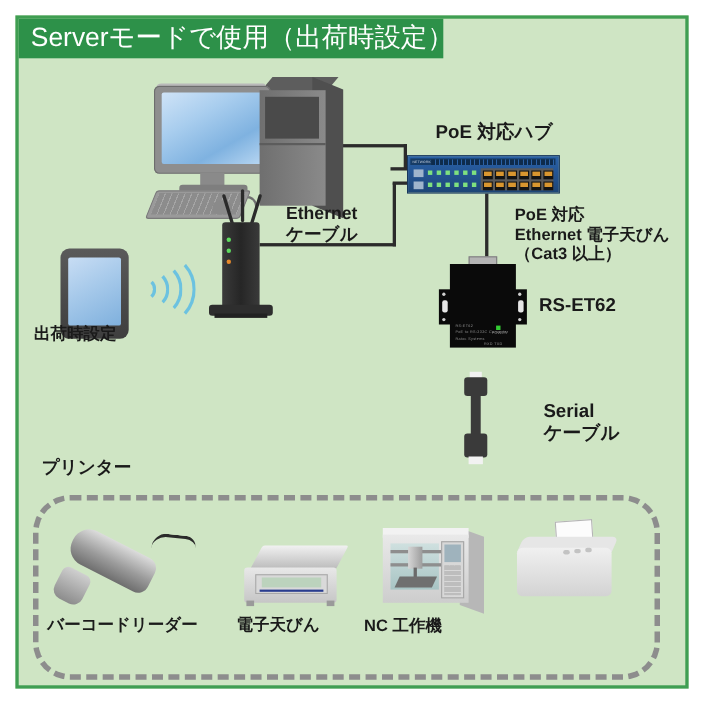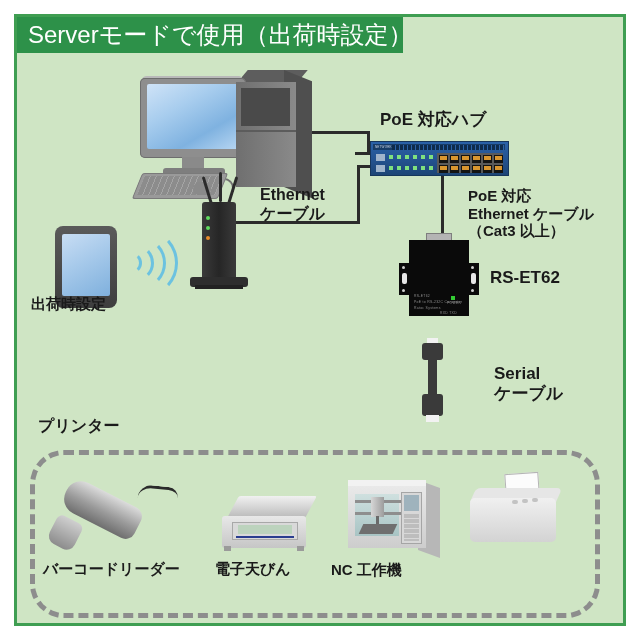--- a/index.html
+++ b/index.html
@@ -229,21 +229,21 @@
     <div class="ap-led" style="left:206px;top:216px;background:#5fdc5f;"></div>
     <div class="ap-led" style="left:206px;top:226px;background:#5fdc5f;"></div>
     <div class="ap-led" style="left:206px;top:236px;background:#e88a2a;"></div>
     <div class="ap-base"></div>
     <div class="ap-foot"></div>
   </div>
 
   <div class="lbl" style="left:260px;top:186px;font-size:16px;">Ethernet
 ケーブル</div>
 
-  <div class="lbl" style="left:380px;top:110px;font-size:17px;">PoE 対応ハブ</div>
+  <div class="lbl" style="left:396px;top:110px;font-size:17px;">PoE 対応ハブ</div>
   <div>
     <div class="hub"></div>
     <div class="hub-topstrip"></div>
     <div class="hub-toptext">NETWORK</div>
     <div class="hub-dots"></div>
     <div class="hub-ports"></div>
 
     <div class="hub-port" style="left:439px;top:155px;">
         <i></i>
       </div>
@@ -291,21 +291,21 @@
     <div class="hub-led" style="left:429px;top:155px;"></div>
     <div class="hub-led" style="left:389px;top:166px;"></div>
     <div class="hub-led" style="left:397px;top:166px;"></div>
     <div class="hub-led" style="left:405px;top:166px;"></div>
     <div class="hub-led" style="left:413px;top:166px;"></div>
     <div class="hub-led" style="left:421px;top:166px;"></div>
     <div class="hub-led" style="left:429px;top:166px;"></div>
   </div>
 
   <div class="lbl" style="left:468px;top:187px;font-size:15px;">PoE 対応
-Ethernet ケーブル
+Ethernet 電子天びん
 （Cat3 以上）</div>
 
   <div>
     <div class="rs-rj45"></div>
     <div class="rs-earL"></div>
     <div class="rs-earR"></div>
     <div class="rs-main"></div>
     <div class="rs-slot" style="left:402px;top:273px;"></div>
     <div class="rs-slot" style="left:471px;top:273px;"></div>
     <div class="rs-screw" style="left:402px;top:266px;"></div>

